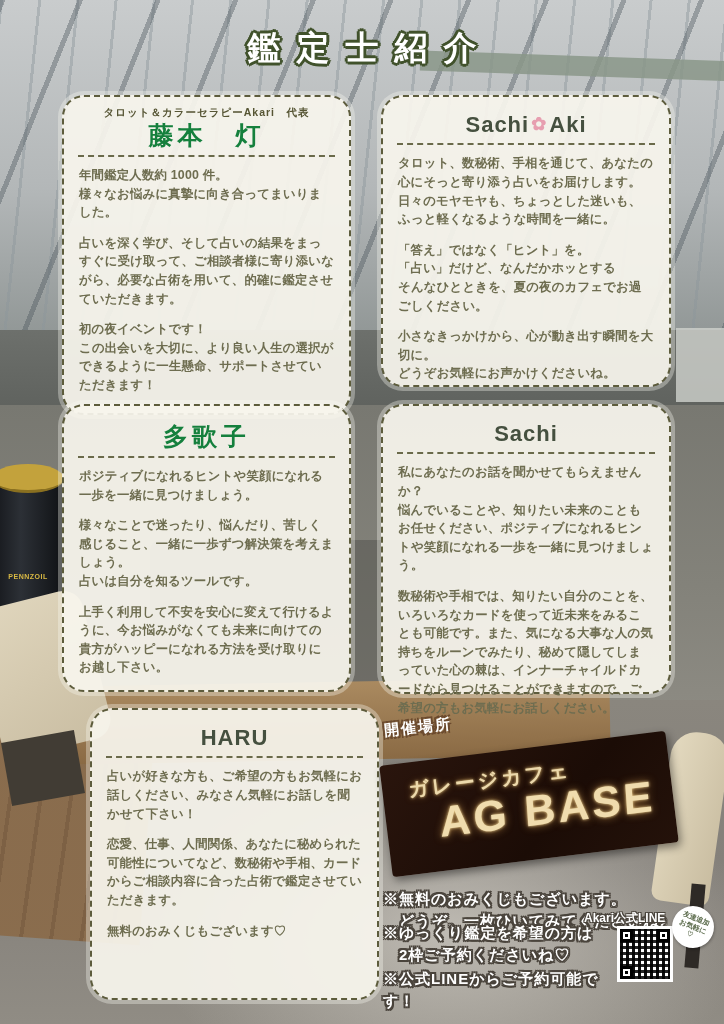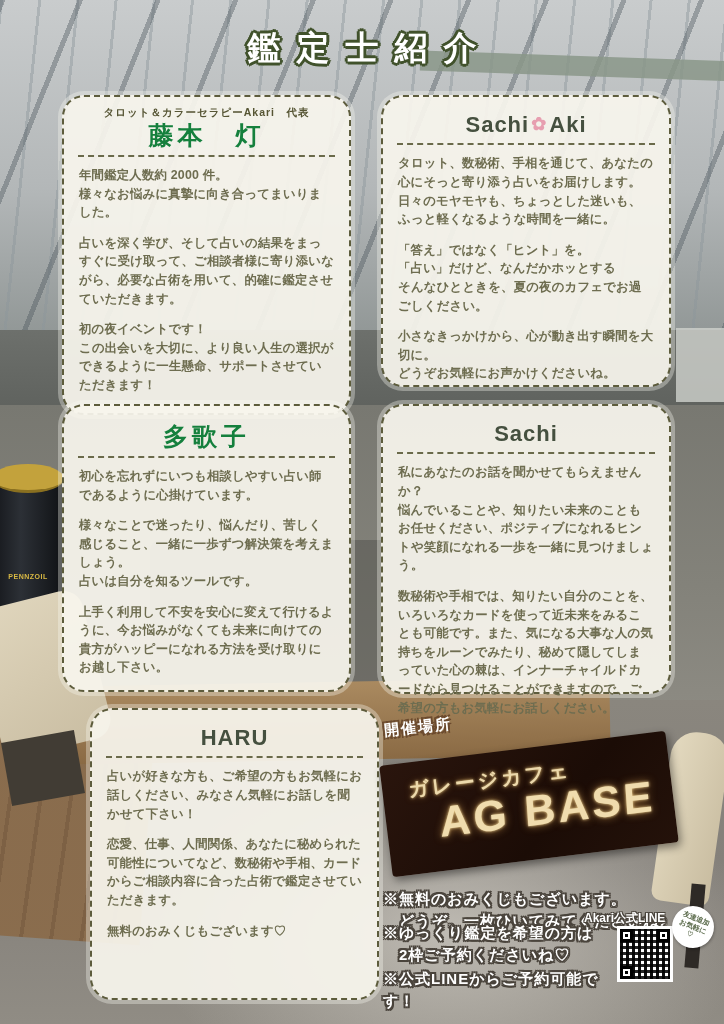--- a/index.html
+++ b/index.html
@@ -124,21 +124,21 @@
 
   <div class="flyer-title">鑑定士紹介</div>
 
   <div class="card" style="left:62px;top:95px;width:289px;height:320px;">
     <div class="card-head">
       <div class="card-subtitle">タロット＆カラーセラピーAkari　代表</div>
       <div class="card-name">藤本　灯</div>
     </div>
     <div class="card-sep"></div>
     <div class="card-body">
-      <p>年間鑑定人数約 2000 件。
+      <p>年間鑑定人数約 1000 件。
 様々なお悩みに真摯に向き合ってまいりました。</p>
       <p>占いを深く学び、そして占いの結果をまっすぐに受け取って、ご相談者様に寄り添いながら、必要な占術を用いて、的確に鑑定させていただきます。</p>
       <p>初の夜イベントです！
 この出会いを大切に、より良い人生の選択ができるように一生懸命、サポートさせていただきます！</p>
     </div>
   </div>
 
   <div class="card" style="left:381px;top:95px;width:290px;height:292px;">
     <div class="card-head">
       <div class="card-name en en-only"><span>Sachi</span><span class="flower-icon">✿</span><span>Aki</span></div>
@@ -154,21 +154,21 @@
 どうぞお気軽にお声かけくださいね。</p>
     </div>
   </div>
 
   <div class="card" style="left:62px;top:404px;width:289px;height:288px;">
     <div class="card-head">
       <div class="card-name en-only" style="padding-top:6px;">多歌子</div>
     </div>
     <div class="card-sep"></div>
     <div class="card-body">
-      <p>初心を忘れずにいつも相談しやすい占い師であるように心掛けています。</p>
+      <p>ポジティブになれるヒントや笑顔になれる一歩を一緒に見つけましょう。</p>
       <p>様々なことで迷ったり、悩んだり、苦しく感じること、一緒に一歩ずつ解決策を考えましょう。
 占いは自分を知るツールです。</p>
       <p>上手く利用して不安を安心に変えて行けるように、今お悩みがなくても未来に向けての貴方がハッピーになれる方法を受け取りにお越し下さい。</p>
     </div>
   </div>
 
   <div class="card" style="left:381px;top:404px;width:290px;height:290px;">
     <div class="card-head">
       <div class="card-name en en-only">Sachi</div>
     </div>

